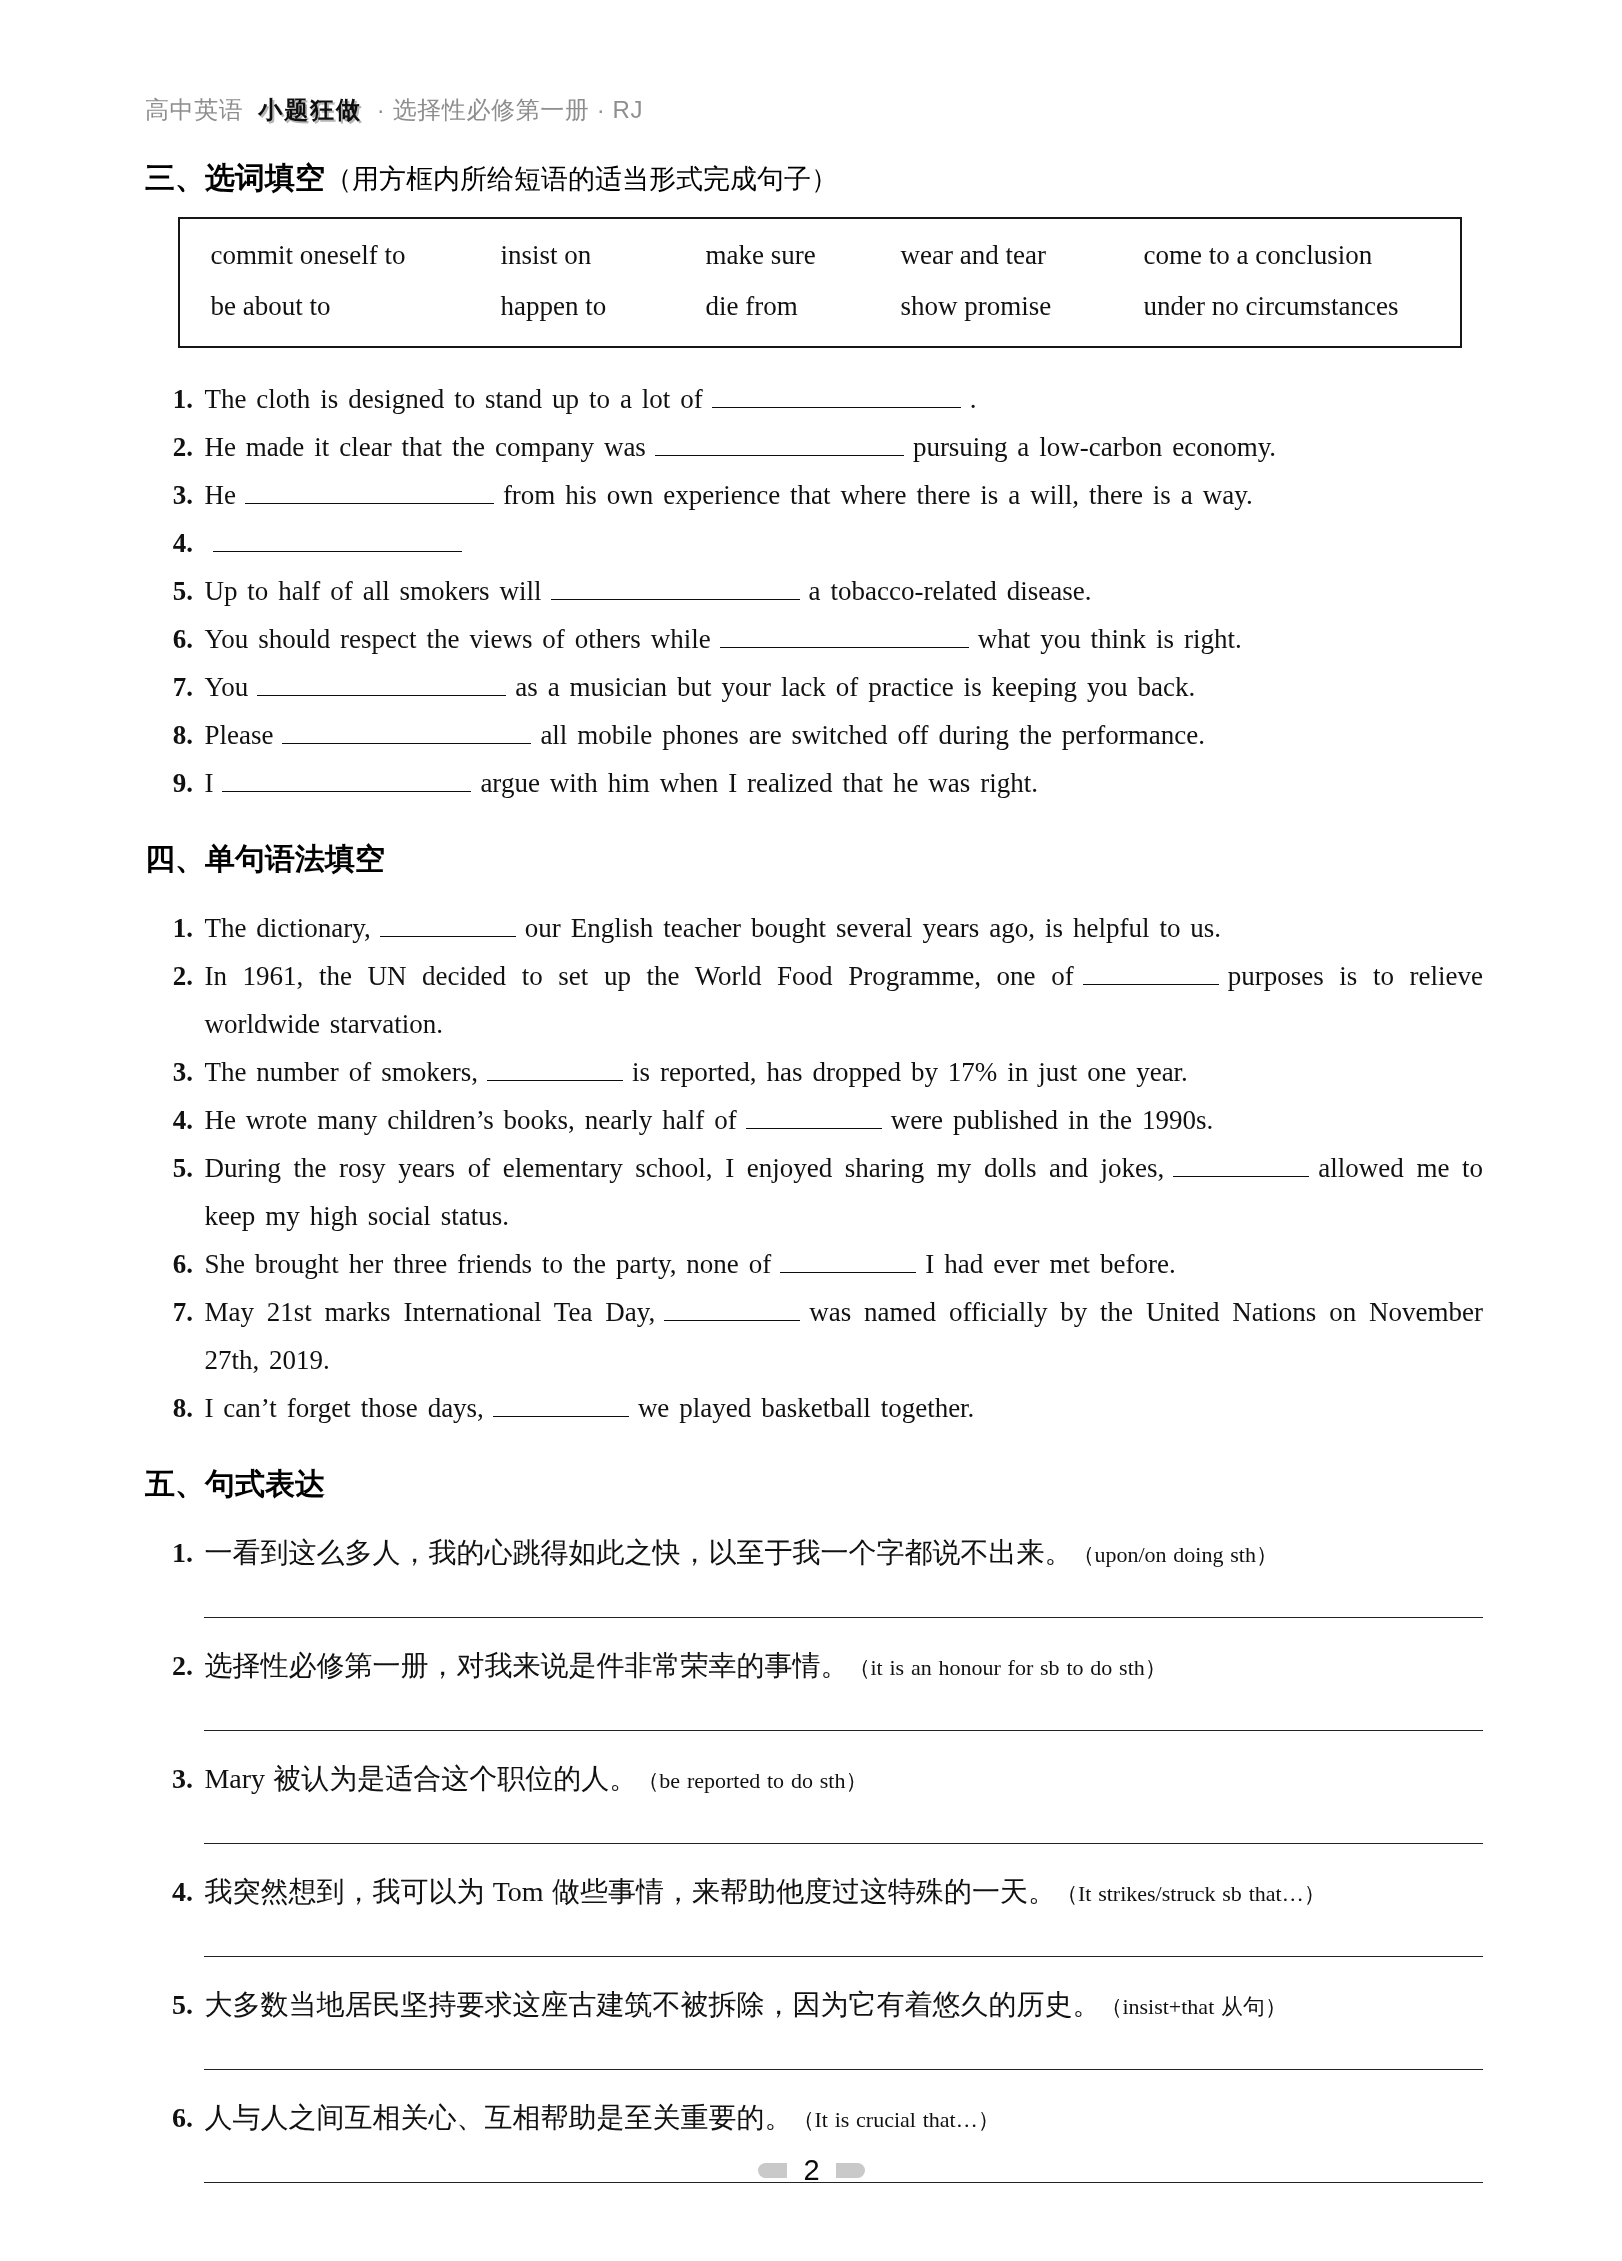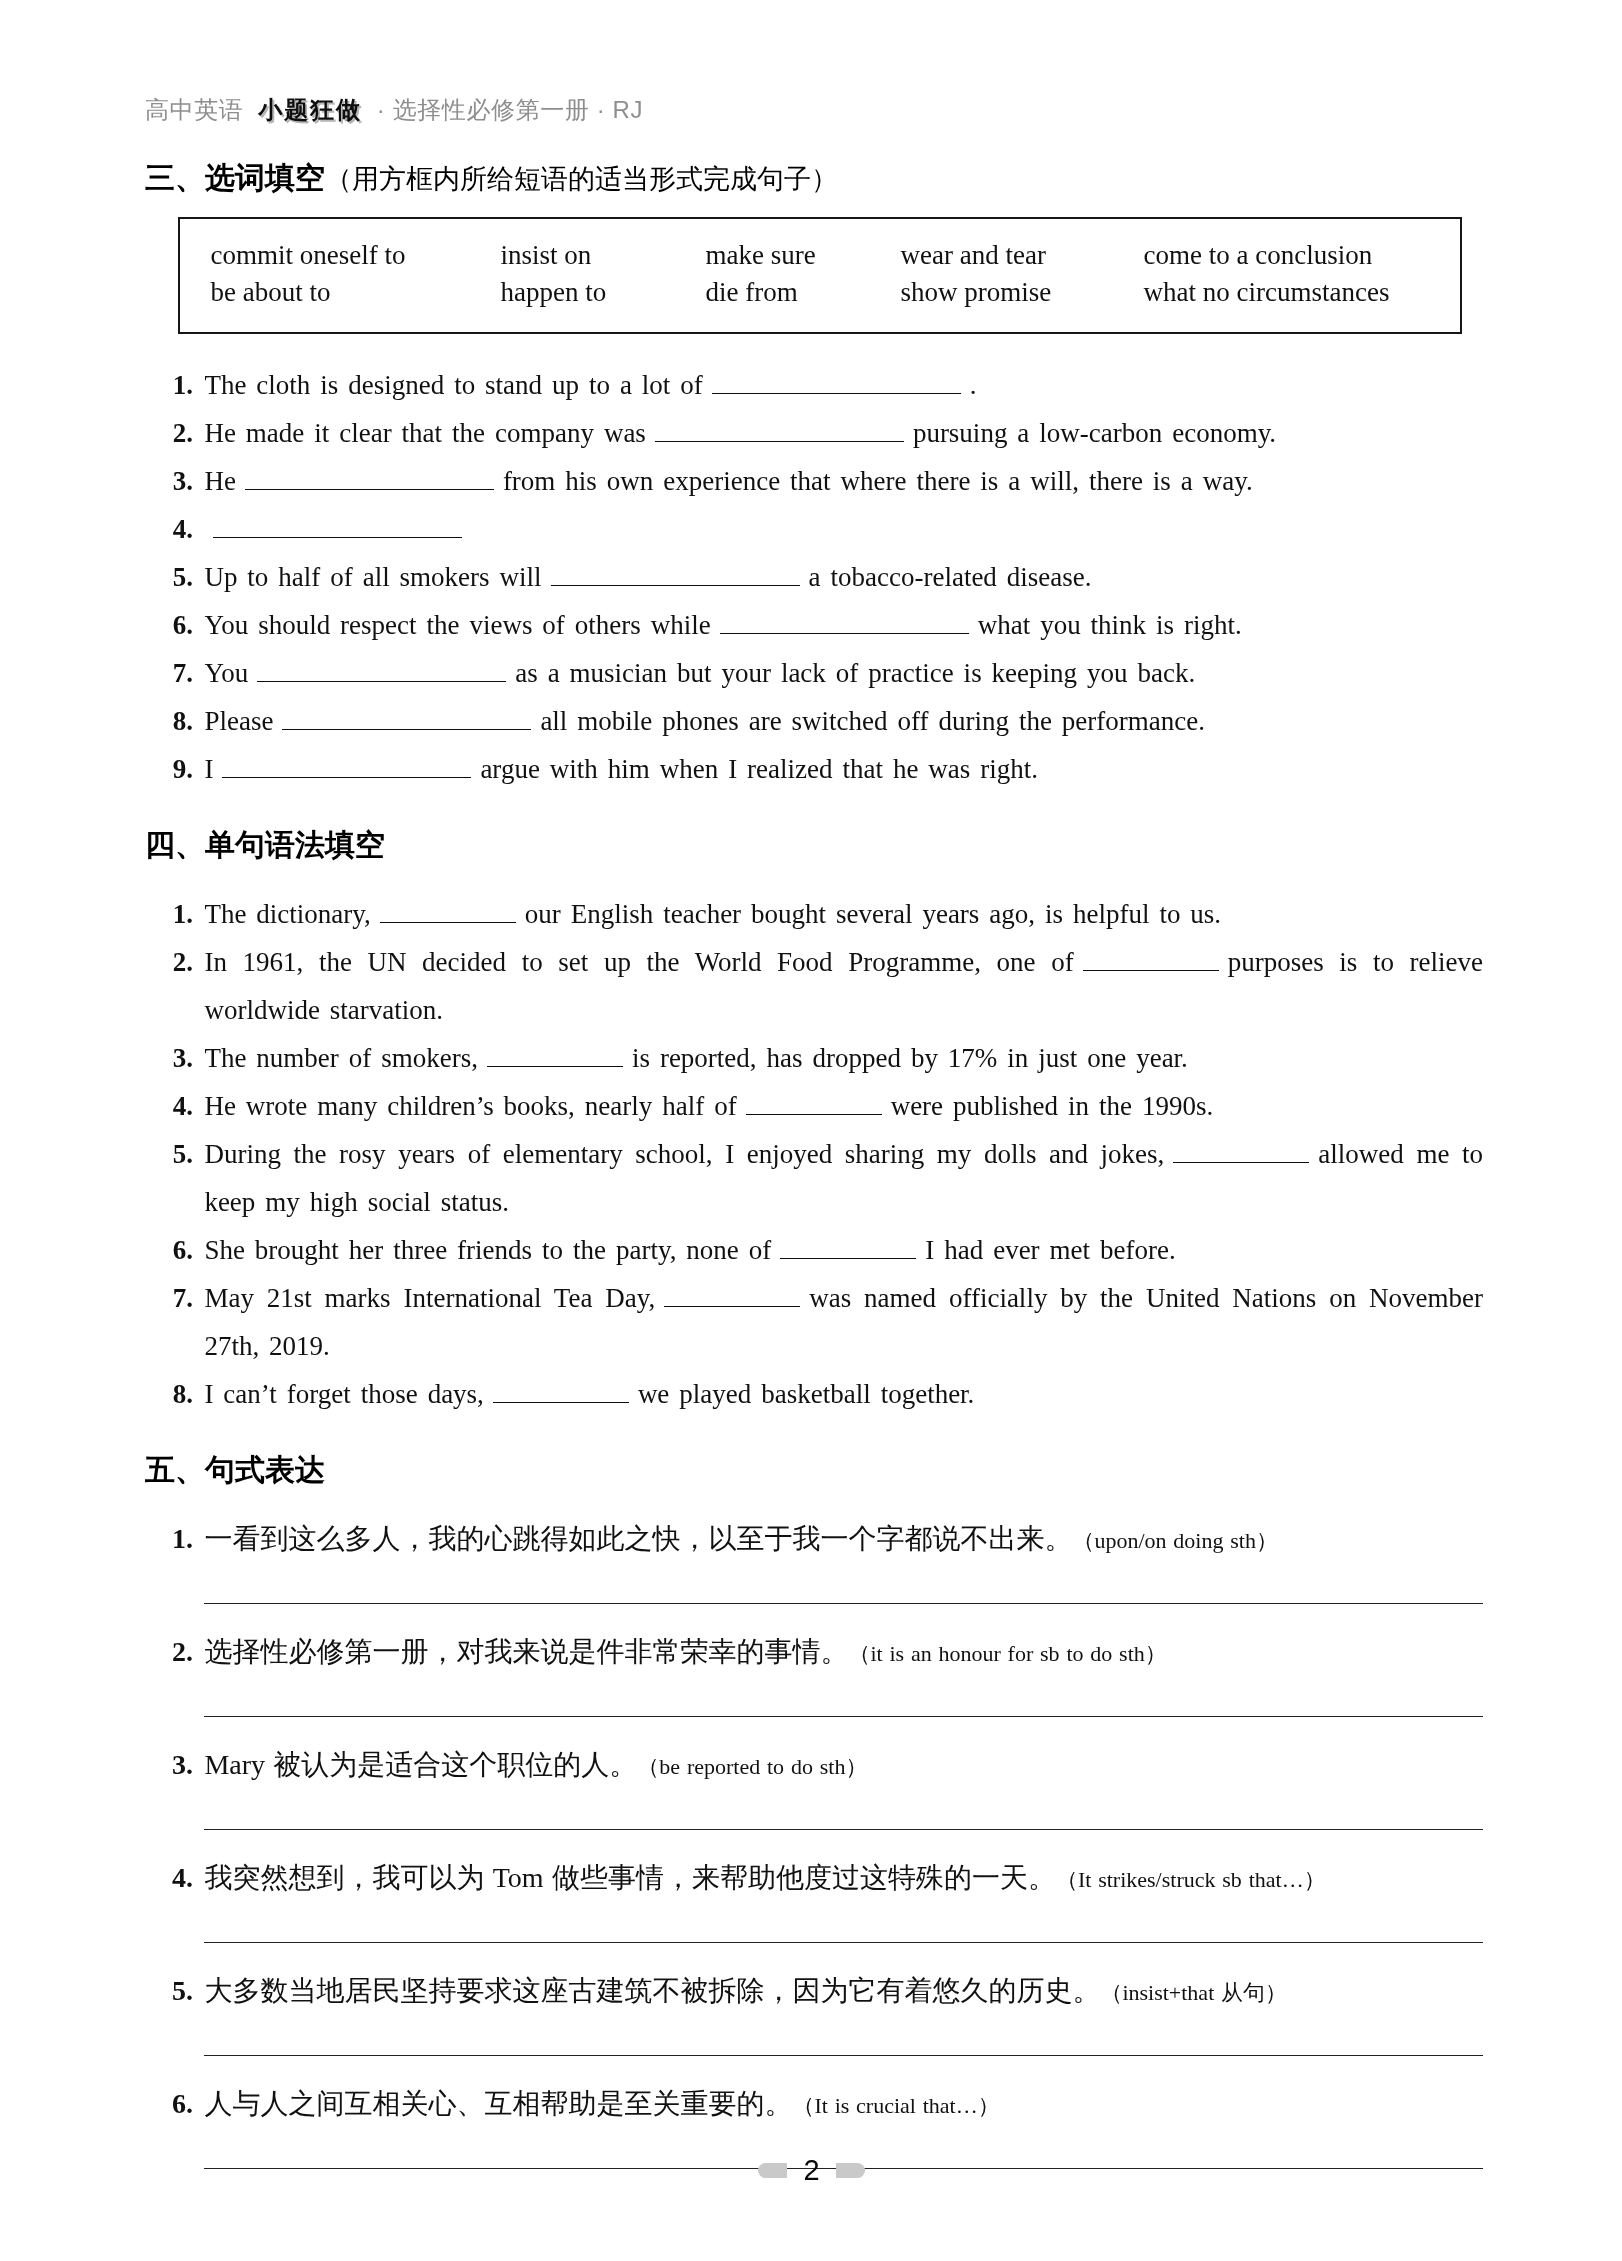--- a/index.html
+++ b/index.html
@@ -35,21 +35,21 @@
     font-weight:normal; font-size:27px;text-align:center;
   }
   
   .phrase-box {
     margin-top:19px; margin-left:33px;
     width:1284px; box-sizing:border-box;
     border:2.5px solid #161616;
     padding:21.6px 10.2px 25.4px 30.5px;
     display:grid;
     grid-template-columns:290px 205px 195px 243px auto;
-    row-gap:8px;
+    row-gap:22px;
     font-size:27px; line-height:29px;
   }
   
   .items { margin-top:27px; }
   .item { display:flex; font-size:27px; line-height:48px; }
   .num  { flex:0 0 48px; text-align:right; padding-right:11.4px; font-weight:bold; }
   .txt  { flex:1; word-spacing:3.2px; text-align:justify; }
   .blank {
     display:inline-block; vertical-align:baseline;
     border-bottom:1.9px solid #0d0d0d; height:23px;
@@ -93,21 +93,21 @@
 <div class="phrase-box">
     <span class="phrase">commit oneself to</span>
     <span class="phrase">insist on</span>
     <span class="phrase">make sure</span>
     <span class="phrase">wear and tear</span>
     <span class="phrase">come to a conclusion</span>
     <span class="phrase">be about to</span>
     <span class="phrase">happen to</span>
     <span class="phrase">die from</span>
     <span class="phrase">show promise</span>
-    <span class="phrase">what no circumstances</span>
+    <span class="phrase">under no circumstances</span>
   </div>
 
 <div class="items">
     <div class="item">
       <span class="num">1.</span>
       <div class="txt"><span class="seg">The cloth is designed to stand up to a lot of</span><span class="blank blank-l"></span><span class="seg">.</span></div>
     </div>
     <div class="item">
       <span class="num">2.</span>
       <div class="txt"><span class="seg">He made it clear that the company was</span><span class="blank blank-l"></span><span class="seg">pursuing a low-carbon economy.</span></div>

